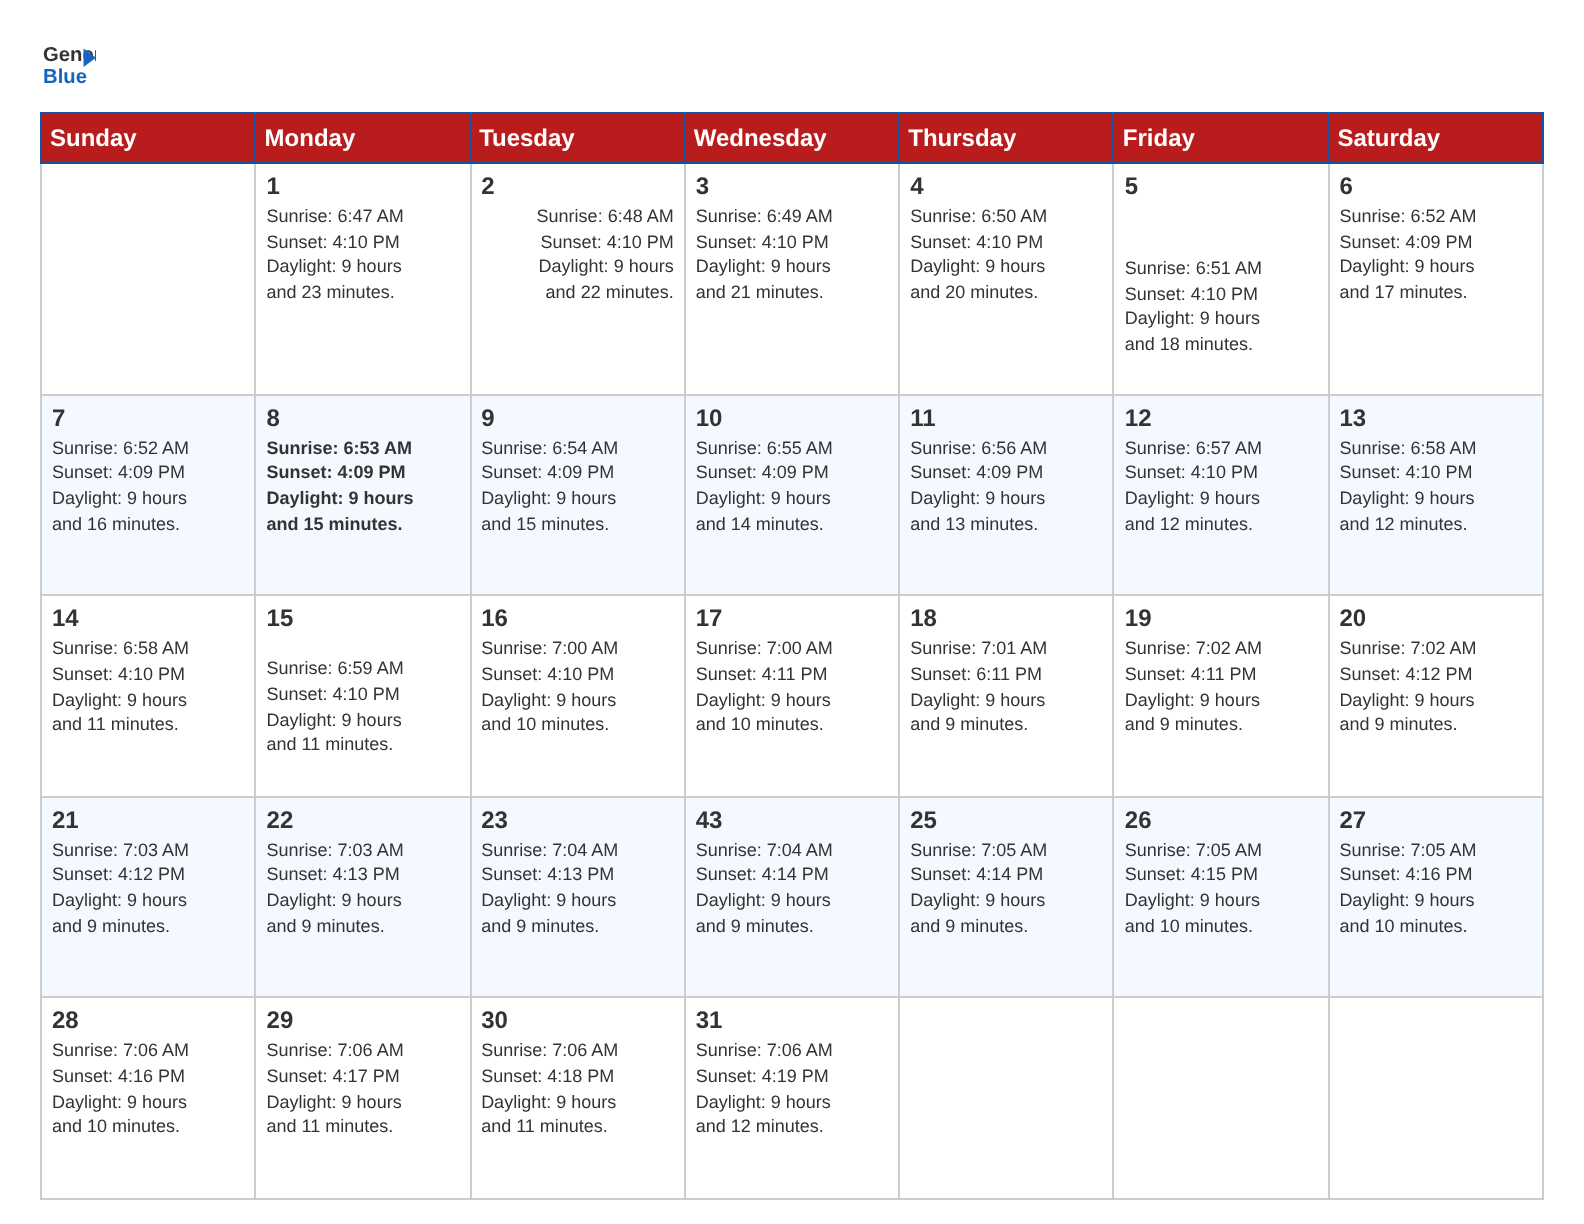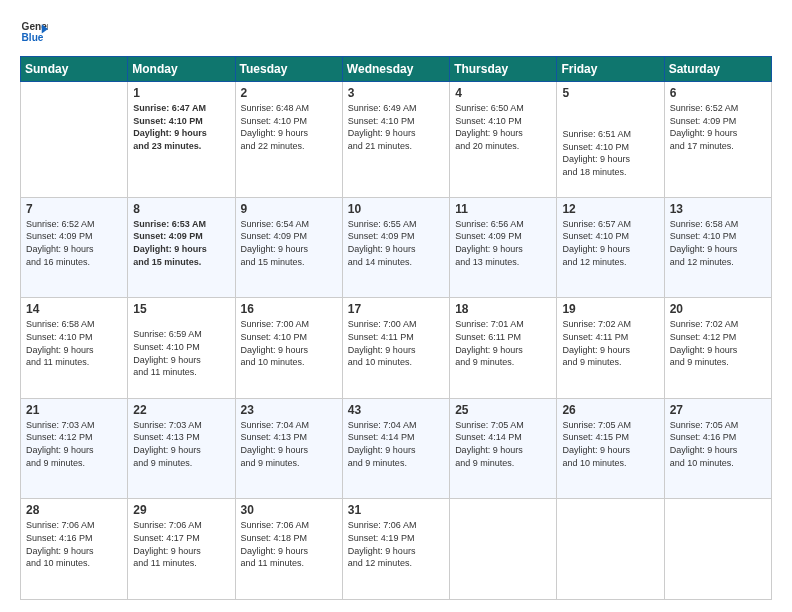--- a/index.html
+++ b/index.html
@@ -79,21 +79,21 @@
     .day-info {
       font-size: 9px;
       color: #333;
       line-height: 1.4;
     }
     .empty-cell {
       background: #f9f9f9;
     }
     tr:nth-child(odd) td { background: #ffffff; }
     tr:nth-child(even) td { background: #f4f8ff; }
-    .calendar thead tr th { background: #0f766e; }
+    .calendar thead tr th { background: #b91c1c; }
   </style>
 </head>
 <body>
 
 <div class="page">
   <div class="header">
     <div class="logo">
       <svg class="logo-icon" viewBox="0 0 36 36">
         <text x="2" y="16" font-size="13" font-weight="bold" fill="#333">General</text>
         <text x="2" y="30" font-size="13" font-weight="bold" fill="#1565c0">Blue</text>
@@ -116,28 +116,28 @@
           <th>Thursday</th>
           <th>Friday</th>
           <th>Saturday</th>
         </tr>
     </thead>
     <tbody id="calendar-body">
     <tr>
           <td class="empty-cell"></td>
           <td>
             <div class="day-num">1</div>
-            <div class="day-info" style="white-space: pre-line; font-weight: bold;">Sunrise: 6:47 AM
+            <div class="day-info" style="white-space: pre-line;">Sunrise: 6:47 AM
 Sunset: 4:10 PM
 Daylight: 9 hours
 and 23 minutes.</div>
           </td>
           <td>
             <div class="day-num">2</div>
-            <div class="day-info" style="white-space: pre-line;">Sunrise: 6:48 AM
+            <div class="day-info" style="white-space: pre-line; text-align: right;">Sunrise: 6:48 AM
 Sunset: 4:10 PM
 Daylight: 9 hours
 and 22 minutes.</div>
           </td>
           <td>
             <div class="day-num">3</div>
             <div class="day-info" style="white-space: pre-line;">Sunrise: 6:49 AM
 Sunset: 4:10 PM
 Daylight: 9 hours
 and 21 minutes.</div>

